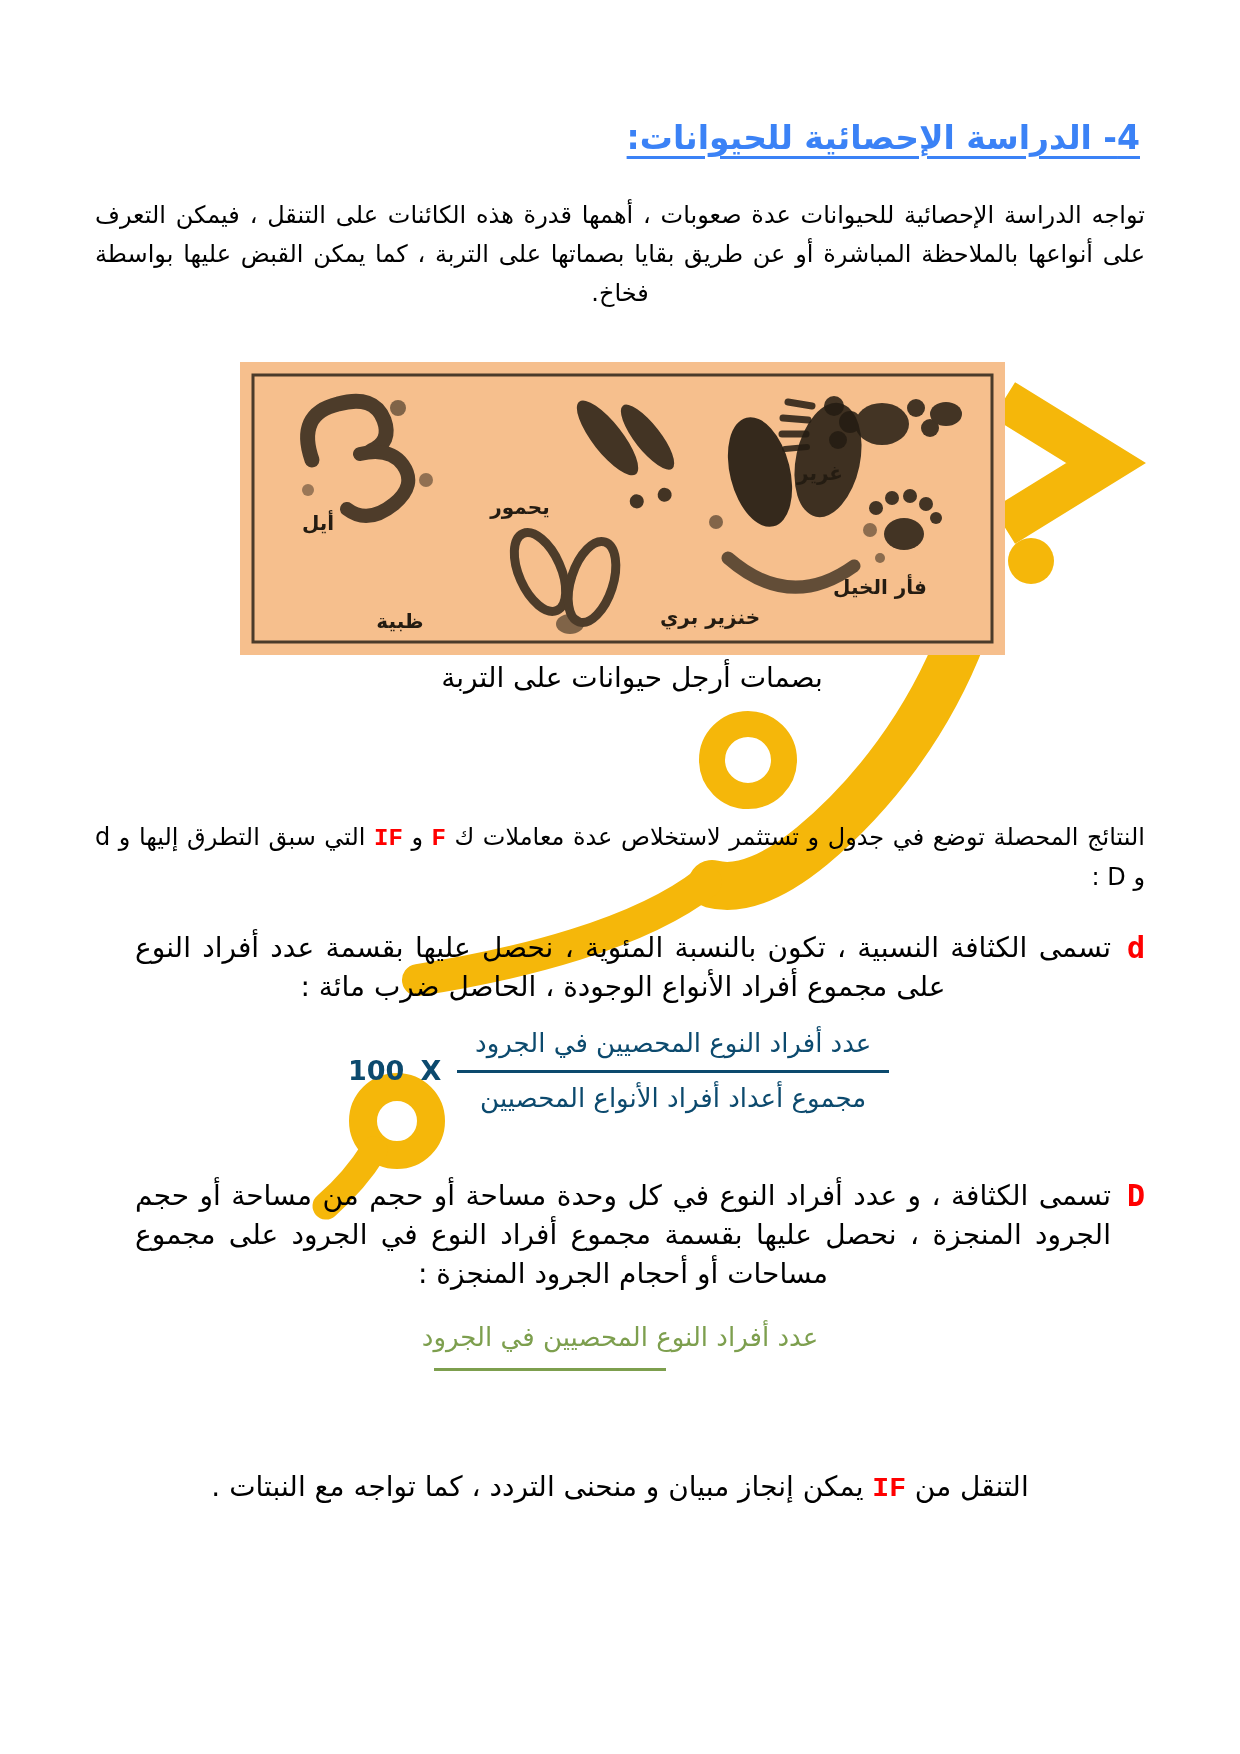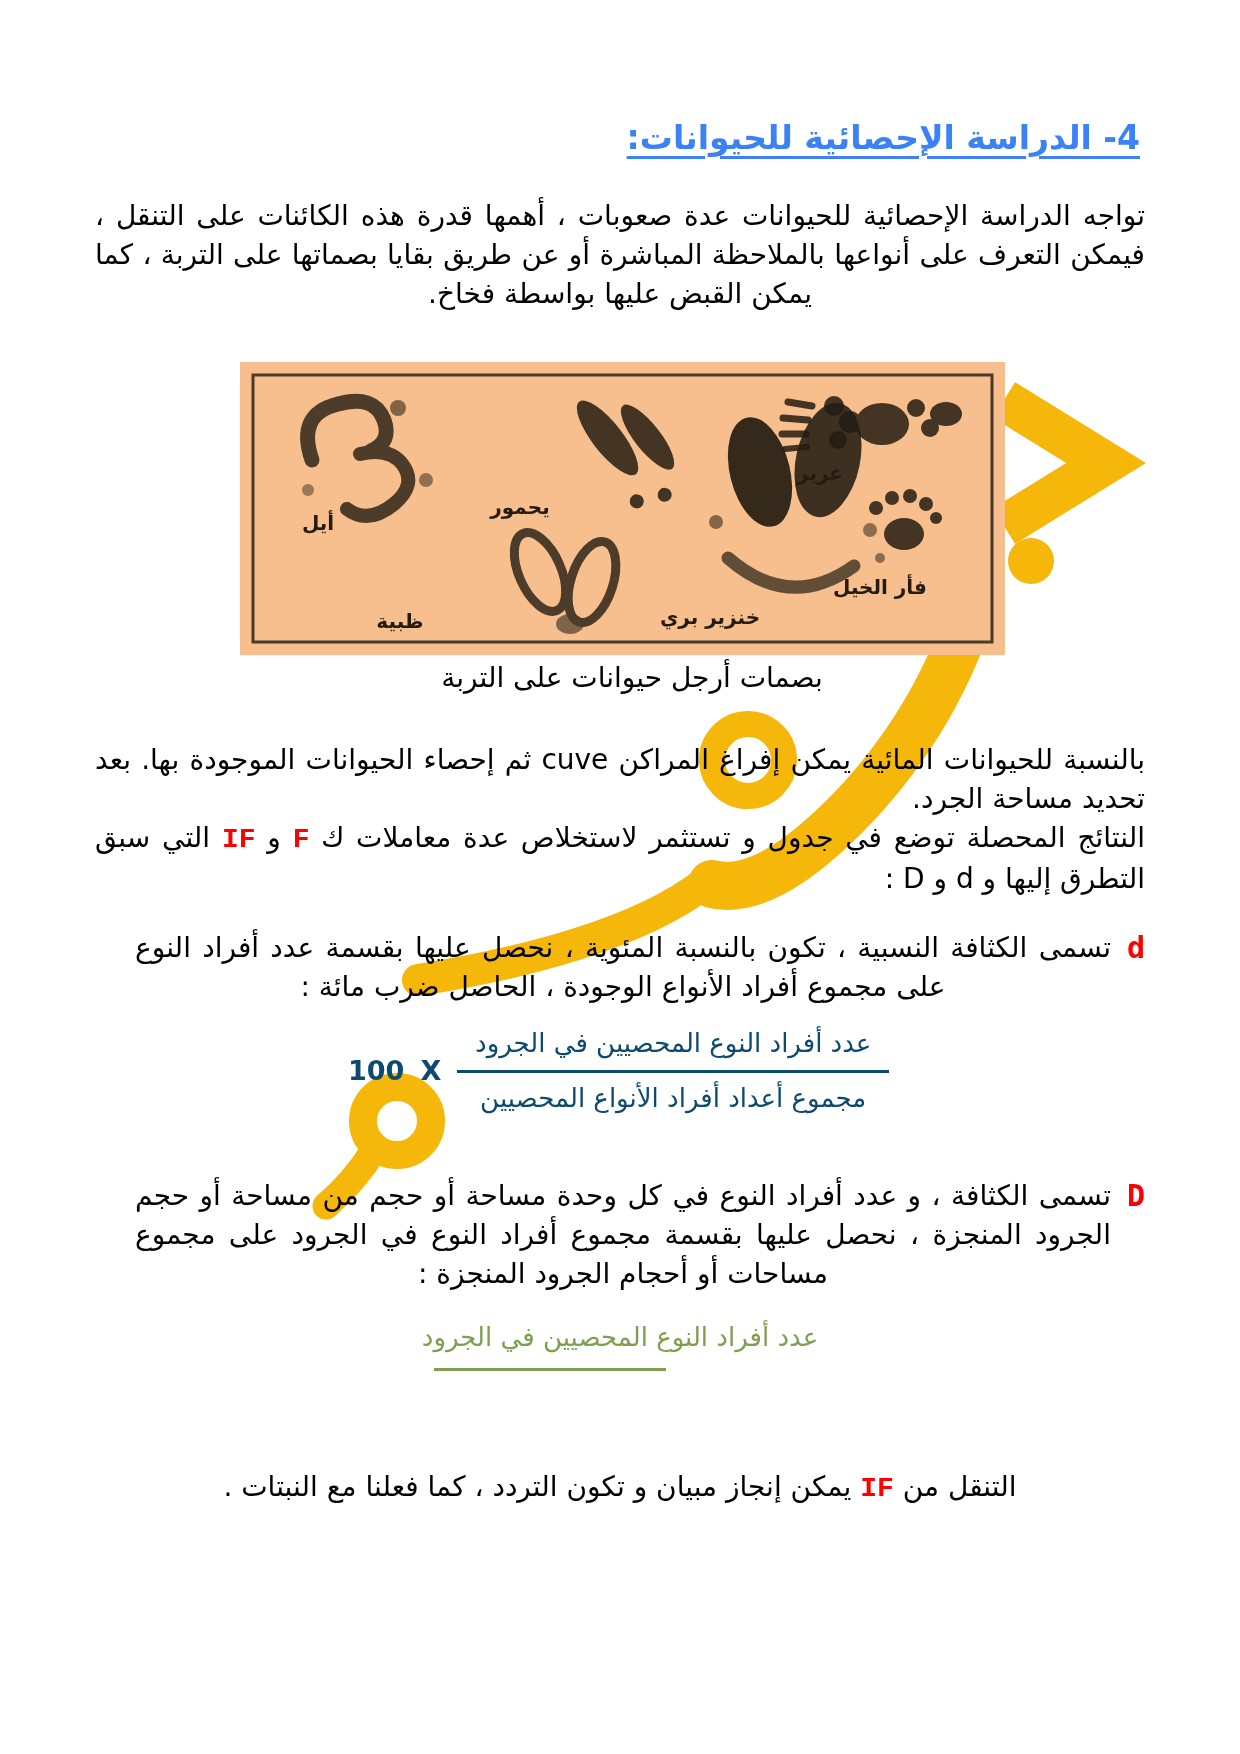--- a/index.html
+++ b/index.html
@@ -10,21 +10,21 @@
   }
   #watermark{position:absolute;inset:0;z-index:0;pointer-events:none;}
   .abs{position:absolute;}
 
   .doc-title{
     top:118px;right:100px;font-size:33px;font-weight:bold;color:#3b82f6;
     text-decoration:underline;text-decoration-thickness:3px;text-underline-offset:7px;
     z-index:2;
   }
   .para{
-    right:95px;width:1050px;font-size:28px;line-height:39px;
+    right:95px;width:1050px;font-size:24px;line-height:39px;
     text-align:justify;z-index:2;
   }
   .para.center-last{text-align-last:center;}
   .para.right-last{text-align-last:right;}
 
   .red-inline{color:#ff0000;font-weight:bold;font-family:Liberation Mono, monospace;}
 
   .figure{
     top:362px;left:240px;width:765px;height:293px;background:#f6bf8d;z-index:2;
   }
@@ -153,21 +153,20 @@
         <text x="160" y="266">ظبية</text>
         <text x="470" y="262">خنزير بري</text>
         <text x="580" y="118">غرير</text>
         <text x="640" y="232">فأر الخيل</text>
       </g>
     </svg>
   </div>
 
   <div class="abs fig-caption">بصمات أرجل حيوانات على التربة</div>
 
-  <div class="abs para right-last" style="top:740px;">بالنسبة للحيوانات المائية يمكن إفراغ المراكن cuve ثم إحصاء الحيوانات الموجودة بها. بعد تحديد مساحة الجرد.</div>
 
   <div class="abs para right-last" style="top:818px;">
     <span>النتائج المحصلة توضع في جدول و تستثمر لاستخلاص عدة معاملات ك </span><span class="red-inline">F</span><span> و </span><span class="red-inline">IF</span><span> التي سبق التطرق إليها و d و D :</span>
   </div>
 
   <div class="abs list-item" style="top:928px;">
     <span class="marker">d</span>
     <div class="li-text">تسمى الكثافة النسبية ، تكون بالنسبة المئوية ، نحصل عليها بقسمة عدد أفراد النوع على مجموع أفراد الأنواع الوجودة ، الحاصل ضرب مائة :</div>
   </div>
 
@@ -185,16 +184,16 @@
     <span class="marker">D</span>
     <div class="li-text">تسمى الكثافة ، و عدد أفراد النوع في كل وحدة مساحة أو حجم من مساحة أو حجم الجرود المنجزة ، نحصل عليها بقسمة مجموع أفراد النوع في الجرود على مجموع مساحات أو أحجام الجرود المنجزة :</div>
   </div>
 
   <div class="abs formula-green">
     <div class="num">عدد أفراد النوع المحصيين في الجرود</div>
     <div class="bar"></div>
   </div>
 
   <div class="abs closing">
-    <span>التنقل من </span><span class="red-inline">IF</span><span> يمكن إنجاز مبيان و تكون التردد ، كما فعلنا مع النبتات .</span>
+    <span>التنقل من </span><span class="red-inline">IF</span><span> يمكن إنجاز مبيان و منحنى التردد ، كما تواجه مع النبتات .</span>
   </div>
 
 </div>
 
 </body></html>

